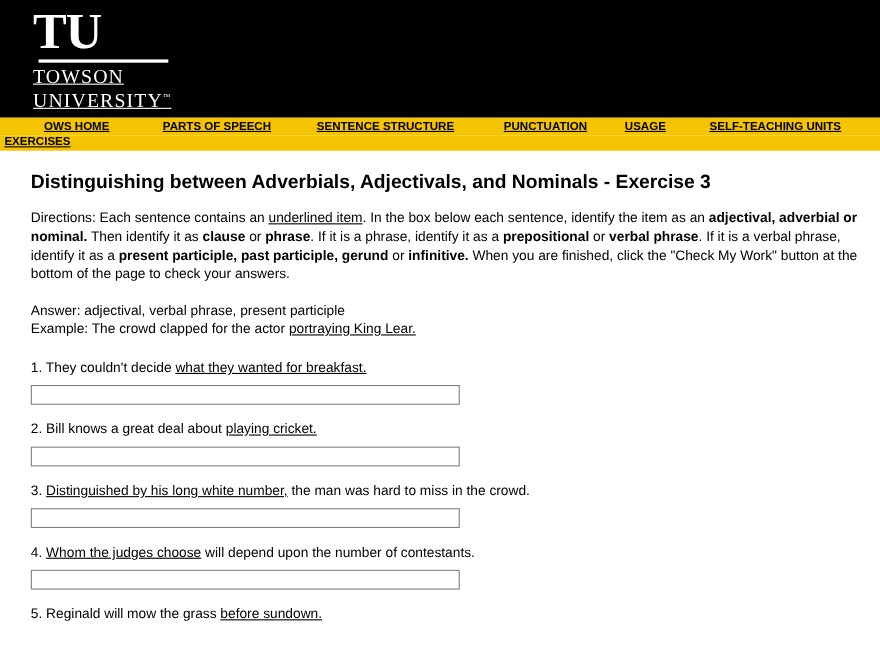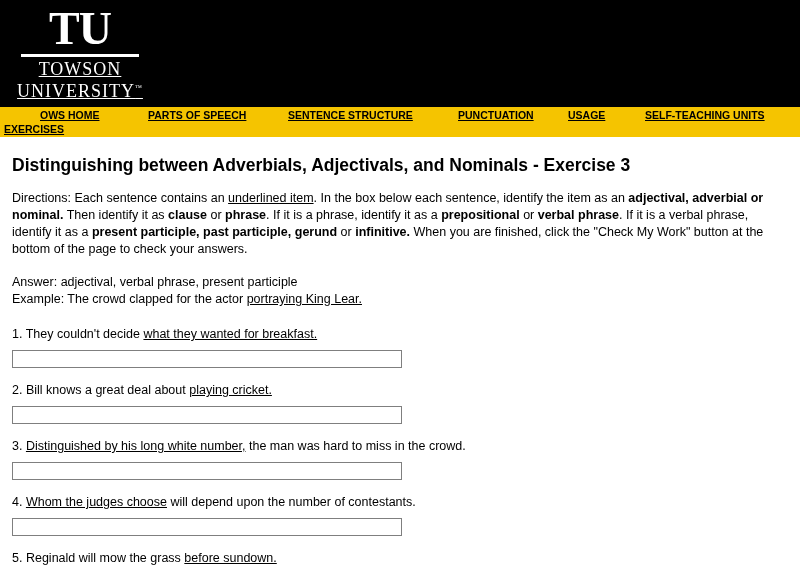--- a/index.html
+++ b/index.html
@@ -14,26 +14,26 @@
   }
 
   
   .banner {
     position: relative;
     height: 107px;
     background: #000000;
   }
   .logo-block {
     position: absolute;
-    left: 16px;
+    left: 30px;
     top: 0;
     width: 128px;
     height: 107px;
     color: #ffffff;
-    text-align: center;
+    text-align: left;
   }
   .logo-tu {
     font-family: "Liberation Serif", serif;
     font-weight: bold;
     font-size: 46px;
     line-height: 46px;
     letter-spacing: -1px;
     padding-top: 6px;
     color: #ffffff;
   }
@@ -97,20 +97,21 @@
     top: 0px;
     font-size: 10.5px;
     font-weight: bold;
     color: #000000;
     text-decoration: underline;
   }
 
   
   .content {
     padding: 10px 12px 0 12px;
+    margin-left: 16px;
   }
   h1.page-title {
     font-size: 17.5px;
     font-weight: bold;
     margin: 8px 0 14px 0;
     font-family: "Liberation Sans", sans-serif;
     color: #000000;
   }
   p.directions {
     font-size: 12.5px;

